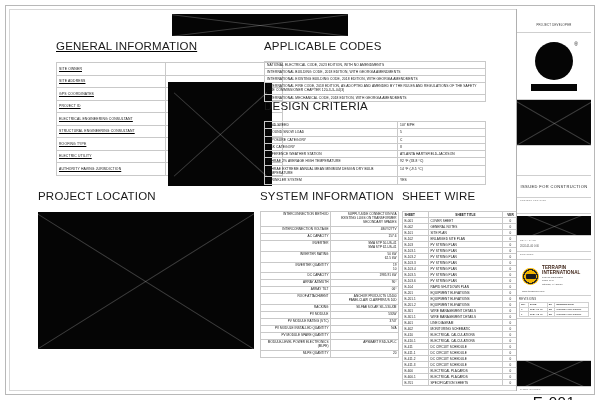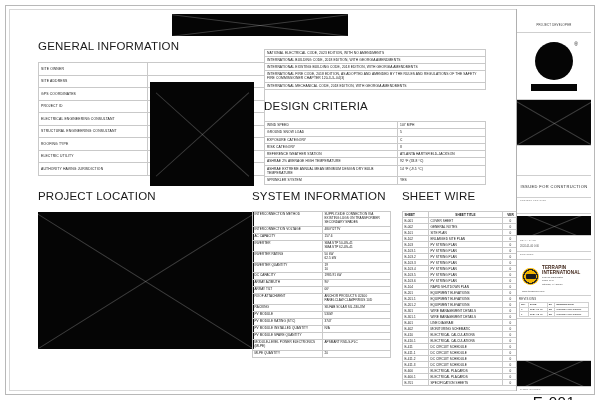--- a/index.html
+++ b/index.html
@@ -60,21 +60,21 @@
   
   .sec-title {
     font-size: 11.5px;
     font-weight: 400;
     letter-spacing: 0.2px;
     color: #1a1a1a;
     white-space: nowrap;
   }
 
   
-  .col-general { position: absolute; left: 38px; top: 40px; width: 216px; }
+  .col-general { position: absolute; left: 56px; top: 40px; width: 216px; text-decoration: underline; }
   .gi-table {
     margin-top: 10px;
     width: 216px;
     border-collapse: collapse;
     table-layout: fixed;
   }
   .gi-table td {
     border: 0.5px solid #c9c9c9;
     height: 11.5px;
     font-size: 3.4px;
@@ -129,21 +129,21 @@
     border: 0.5px solid #c9c9c9;
     font-size: 3.3px;
     line-height: 1.3;
     letter-spacing: 0.1px;
     padding: 1px 2px;
     color: #111;
     vertical-align: top;
   }
   .dc-table td.lbl { width: 128px; }
 
-  .col-system { position: absolute; left: 252px; top: 190px; width: 130px; }
+  .col-system { position: absolute; left: 260px; top: 190px; width: 130px; text-align: right; }
   .si-table {
     margin-top: 9px;
     width: 130px;
     border-collapse: collapse;
     table-layout: fixed;
   }
   .si-table td {
     border: 0.5px solid #c9c9c9;
     font-size: 3.1px;
     line-height: 1.28;
@@ -359,20 +359,21 @@
       <div class="gi-thumb xbox" style="--ang:42deg"></div>
     </div>
   </div>
 
   <div class="col-location">
     <div class="sec-title">PROJECT LOCATION</div>
     <div class="loc-thumb xbox" style="--ang:32deg"></div>
   </div>
 
   <div class="col-codes">
+    <div class="sec-title">APPLICABLE CODES</div>
     <table class="codes-table">
       <tbody id="codes-body">
           <tr>
             <td>NATIONAL ELECTRICAL CODE, 2023 EDITION, WITH NO AMENDMENTS</td>
           </tr>
           <tr>
             <td>INTERNATIONAL BUILDING CODE, 2018 EDITION, WITH GEORGIA AMENDMENTS</td>
           </tr>
           <tr>
             <td>INTERNATIONAL EXISTING BUILDING CODE, 2018 EDITION, WITH GEORGIA AMENDMENTS</td>

